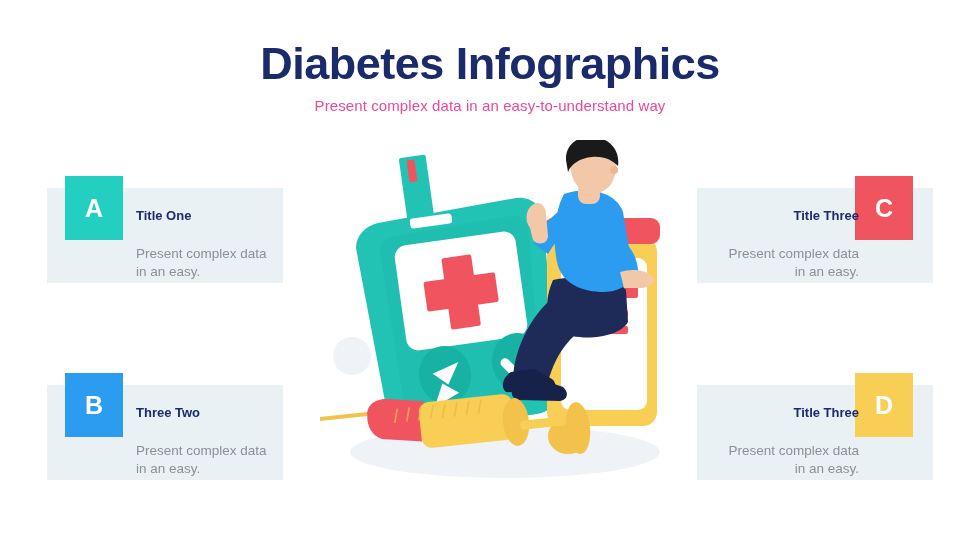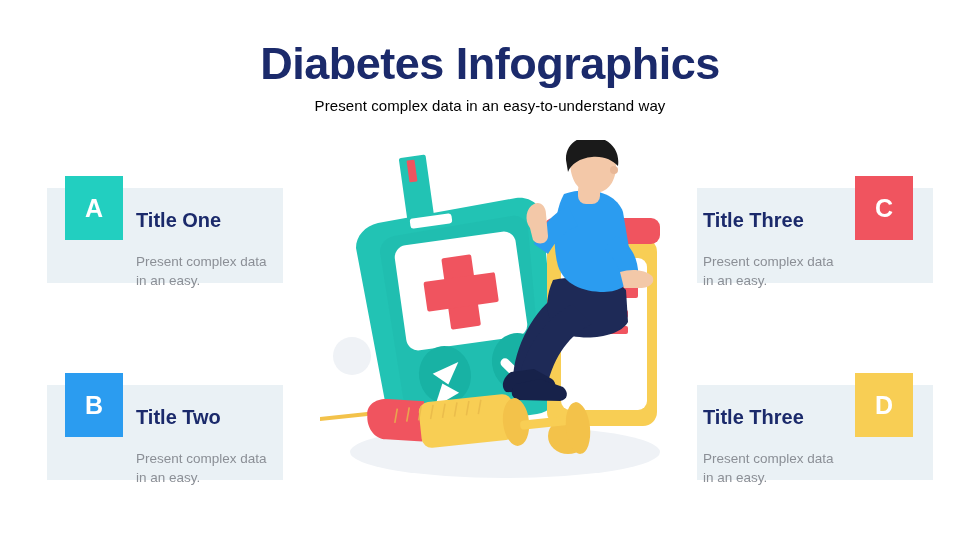--- a/index.html
+++ b/index.html
@@ -24,21 +24,21 @@
   #page-title {
     font-size: 45px;
     font-weight: bold;
     color: #1b2a6b;
     letter-spacing: -0.5px;
     line-height: 1.15;
   }
   #page-subtitle {
     margin-top: 7px;
     font-size: 15px;
-    color: #000000;
+    color: #ec4899;
     letter-spacing: 0.1px;
   }
 
   
   .card {
     position: absolute;
     width: 236px;
     height: 95px;
     background: #eaf1f5;
   }
@@ -60,24 +60,24 @@
   }
   .badge.on-left  { left: 18px; }
   .badge.on-right { right: 20px; }
 
   .card-text {
     position: absolute;
     top: 20px;
     width: 140px;
   }
   .card.left  .card-text { left: 89px;  text-align: left; }
-  .card.right .card-text { left: 6px;  text-align: left; }
+  .card.right .card-text { left: 22px;  text-align: right; }
 
   .card-title {
-    font-size: 20px;
+    font-size: 13px;
     font-weight: bold;
     color: #1b2a6b;
     line-height: 1.2;
   }
   .card-desc {
     margin-top: 21px;
     font-size: 13.5px;
     color: #8b8f96;
     line-height: 1.38;
   }
@@ -108,21 +108,21 @@
       <div class="card-title">Title One</div>
       <div class="card-desc">Present complex data in an easy.</div>
     </div>
   </div>
 
   <div class="card left row2">
     <div class="badge on-left" style="background:#2B9CF0;">
       <span>B</span>
     </div>
     <div class="card-text">
-      <div class="card-title">Title Two</div>
+      <div class="card-title">Three Two</div>
       <div class="card-desc">Present complex data in an easy.</div>
     </div>
   </div>
 
   <div class="card right row1">
     <div class="badge on-right" style="background:#F0545F;">
       <span>C</span>
     </div>
     <div class="card-text">
       <div class="card-title">Title Three</div>

